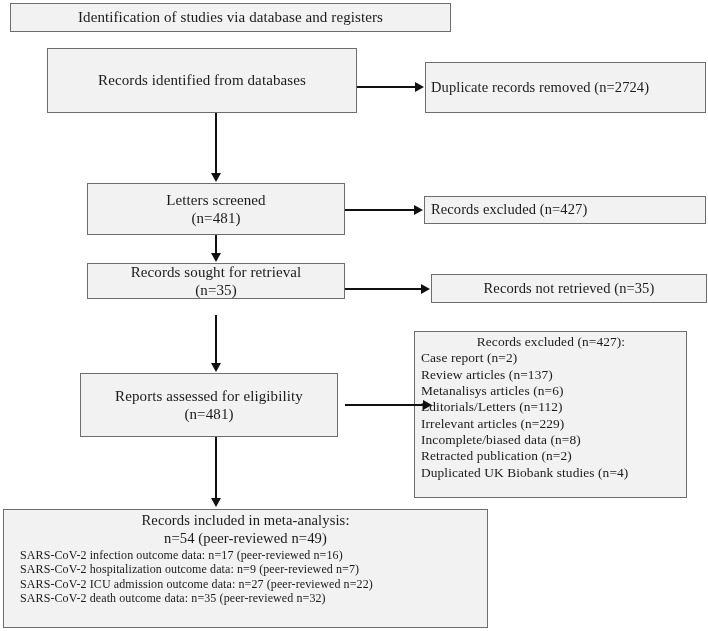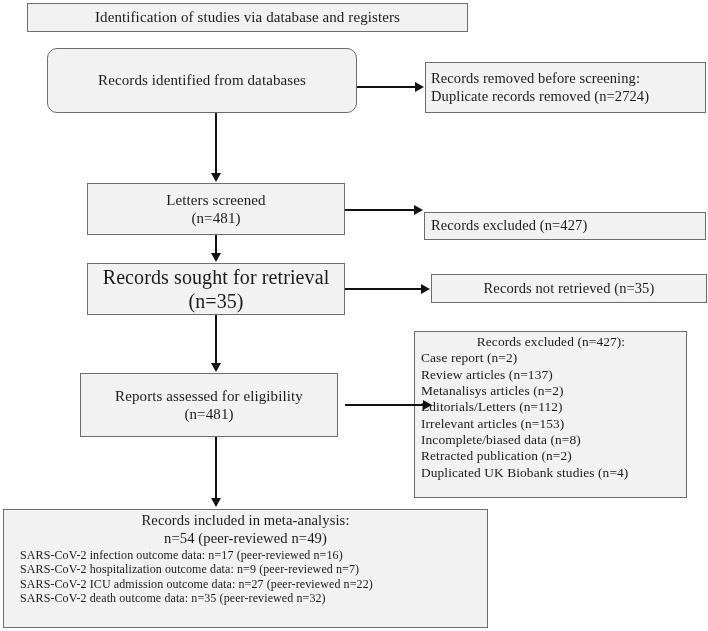--- a/index.html
+++ b/index.html
@@ -25,26 +25,26 @@
     flex-direction: column;
     justify-content: center;
     line-height: 1.22;
     letter-spacing: 0.1px;
   }
   .box .ln { display: block; white-space: nowrap; }
   .center { text-align: center; }
   .left { text-align: left; }
 
   
-  #node-header     { left: 27px;  top: 3px;   width: 441px; height: 29px;  font-size: 15px; padding: 0 6px; }
-  #node-identified { left: 47px;  top: 48px;  width: 310px; height: 65px;  font-size: 15px; padding: 0 6px; border-radius: 10px; }
+  #node-header     { left: 10px;  top: 3px;   width: 441px; height: 29px;  font-size: 15px; padding: 0 6px; }
+  #node-identified { left: 47px;  top: 48px;  width: 310px; height: 65px;  font-size: 15px; padding: 0 6px; }
   #node-removed    { left: 425px; top: 62px;  width: 281px; height: 51px;  font-size: 14.5px; padding: 0 5px; }
   #node-screened   { left: 87px;  top: 183px; width: 258px; height: 52px;  font-size: 15px; padding: 0 6px; }
-  #node-excluded1  { left: 424px; top: 212px; width: 282px; height: 28px;  font-size: 14.5px; padding: 0 6px; }
-  #node-sought     { left: 87px;  top: 263px; width: 258px; height: 52px;  font-size: 20px; padding: 0 6px; }
+  #node-excluded1  { left: 424px; top: 196px; width: 282px; height: 28px;  font-size: 14.5px; padding: 0 6px; }
+  #node-sought     { left: 87px;  top: 263px; width: 258px; height: 36px;  font-size: 15px; padding: 0 6px; }
   #node-notretr    { left: 431px; top: 274px; width: 276px; height: 29px;  font-size: 14.5px; padding: 0 6px; align-items: center; }
   #node-assessed   { left: 80px;  top: 373px; width: 258px; height: 64px;  font-size: 15px; padding: 0 6px; }
   #node-exclist    { left: 414px; top: 331px; width: 273px; height: 167px; font-size: 13.4px; padding: 2px 3px 2px 4px; justify-content: flex-start; }
   #node-exclist .ln { padding-left: 2px; }
   #node-exclist .hdr { text-align: center; padding-left: 0; }
   #node-included   { left: 3px;   top: 509px; width: 485px; height: 119px; font-size: 14.6px; padding: 2px 16px; justify-content: flex-start; }
   #node-included .hdr1, #node-included .hdr2 { text-align: center; }
   #node-included .det { font-size: 12px; }
 
   
@@ -80,21 +80,20 @@
 
   <div class="box center" id="node-header">
     <span class="ln">Identification of studies via database and registers</span>
   </div>
 
   <div class="box center" id="node-identified">
     <span class="ln">Records identified from databases</span>
   </div>
 
   <div class="box left" id="node-removed">
-    <span class="ln">Records removed before screening:</span>
     <span class="ln">Duplicate records removed (n=2724)</span>
   </div>
 
   <div class="hline" style="left:357px; top:86px; width:59px;"></div>
   <div class="arrow-right" style="left:415px; top:82px;"></div>
 
   <div class="vline" style="left:215px; top:113px; height:61px;"></div>
   <div class="arrow-down" style="left:211px; top:173px;"></div>
 
   <div class="box center" id="node-screened">
@@ -129,23 +128,23 @@
 
   <div class="box center" id="node-assessed">
     <span class="ln">Reports assessed for eligibility</span>
     <span class="ln">(n=481)</span>
   </div>
 
   <div class="box left" id="node-exclist">
     <span class="ln hdr">Records excluded (n=427):</span>
     <span class="ln">Case report (n=2)</span>
     <span class="ln">Review articles (n=137)</span>
-    <span class="ln">Metanalisys articles (n=2)</span>
+    <span class="ln">Metanalisys articles (n=6)</span>
     <span class="ln">Editorials/Letters (n=112)</span>
-    <span class="ln">Irrelevant articles (n=153)</span>
+    <span class="ln">Irrelevant articles (n=229)</span>
     <span class="ln">Incomplete/biased data (n=8)</span>
     <span class="ln">Retracted publication (n=2)</span>
     <span class="ln">Duplicated UK Biobank studies (n=4)</span>
   </div>
 
   <div class="hline" style="left:345px; top:404px; width:79px;"></div>
   <div class="arrow-right" style="left:423px; top:400px;"></div>
 
   <div class="vline" style="left:215px; top:437px; height:62px;"></div>
   <div class="arrow-down" style="left:211px; top:498px;"></div>

